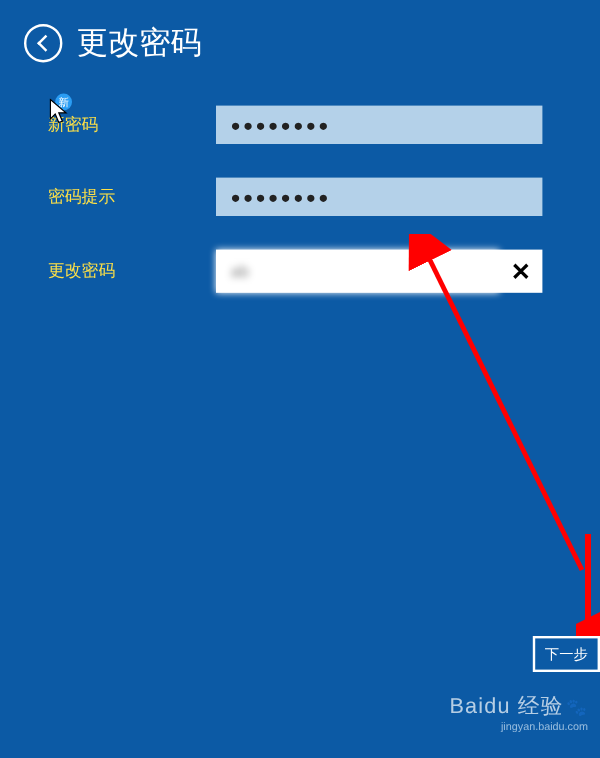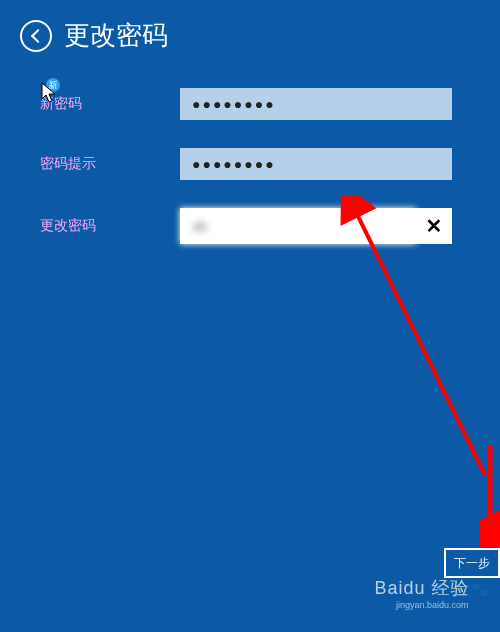--- a/index.html
+++ b/index.html
@@ -48,21 +48,21 @@
       padding: 25px 40px 0 40px;
     }
     .form-row {
       display: flex;
       align-items: center;
       margin-bottom: 28px;
     }
     .label {
       width: 140px;
       font-size: 14px;
-      color: #f0abfc;
+      color: #fde047;
       position: relative;
     }
     .input-pw {
       width: 272px;
       height: 32px;
       background: #b4d1e9;
       border: none;
       padding: 0 12px;
       font-size: 14px;
       color: #222;
@@ -117,21 +117,21 @@
       font-size: 9px;
       color: #fff;
       pointer-events: none;
     }
     .red-arrow {
       position: absolute;
       pointer-events: none;
     }
     .next-btn {
       position: absolute;
-      bottom: 54px;
+      bottom: 72px;
       right: 0;
       width: 56px;
       height: 30px;
       border: 2px solid #ffffff;
       background: #0c5aa5;
       color: #ffffff;
       font-size: 12px;
       display: flex;
       align-items: center;
       justify-content: center;
@@ -145,21 +145,20 @@
       opacity: 0.7;
     }
     .wm-main {
       font-size: 18px;
       font-weight: 300;
       letter-spacing: 1px;
     }
     .wm-sub {
       font-size: 9px;
       color: #cfe4f5;
-      text-align: center;
     }
     .paw {
       display: inline-block;
       font-size: 14px;
       margin-left: 2px;
     }
   </style>
 </head>
 <body>
 

